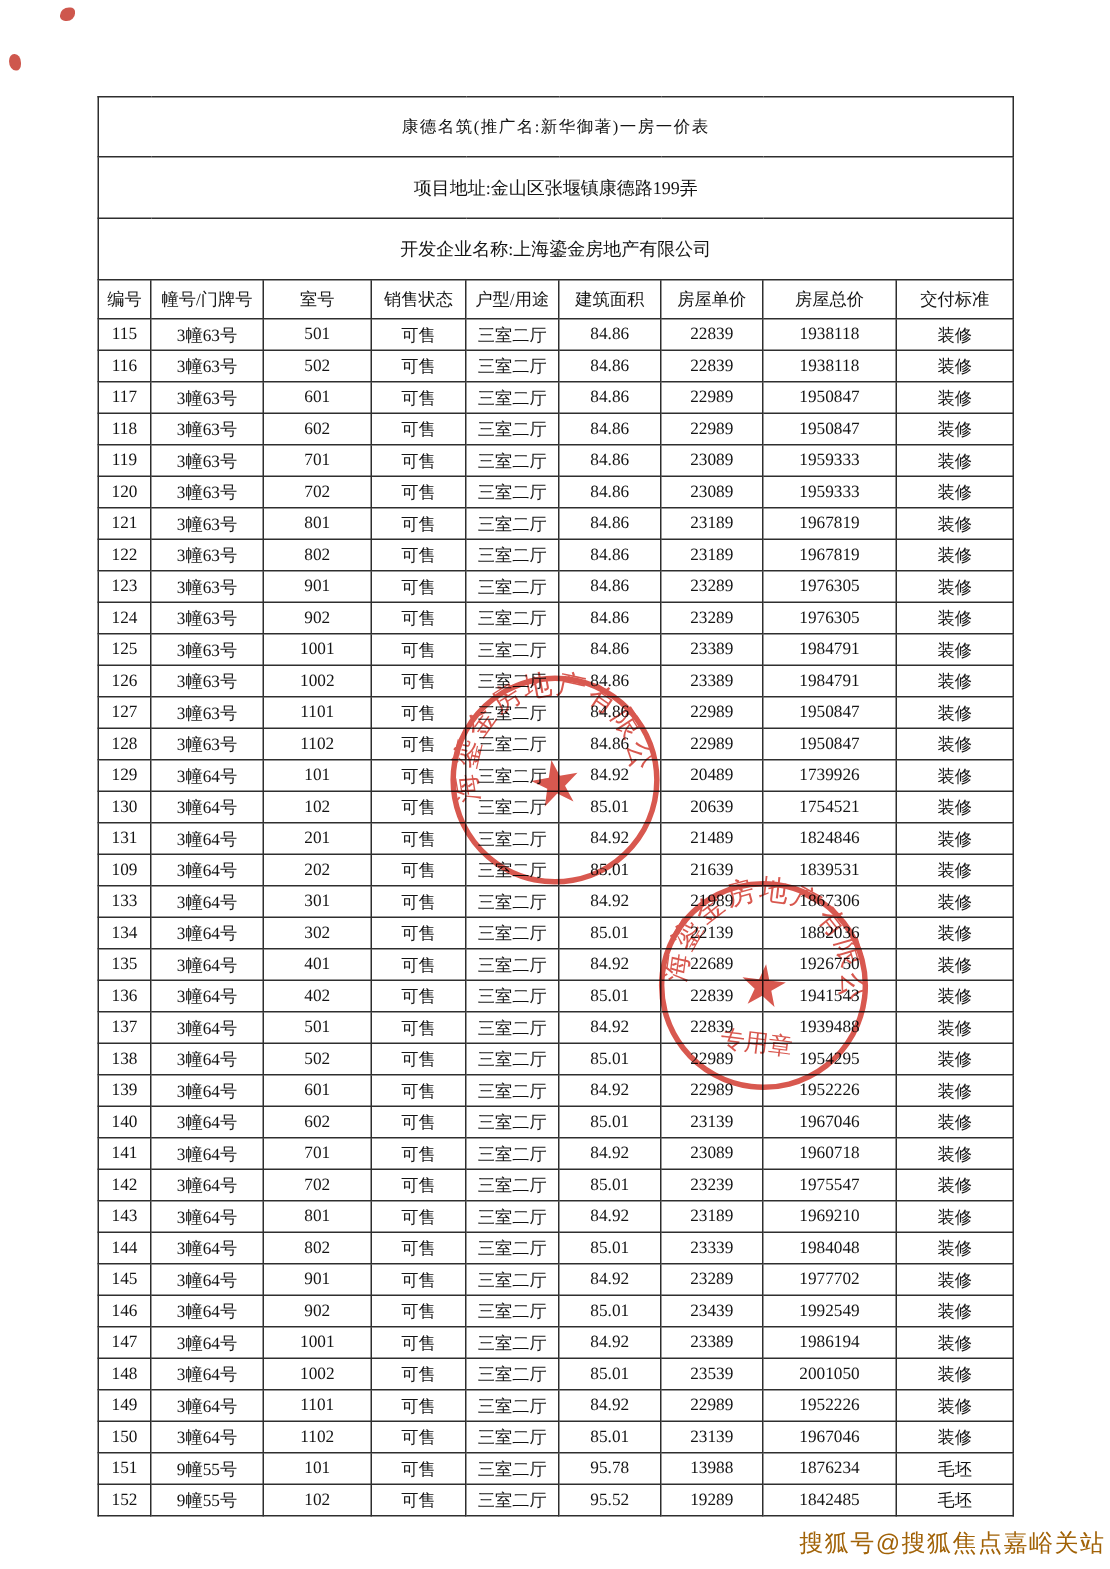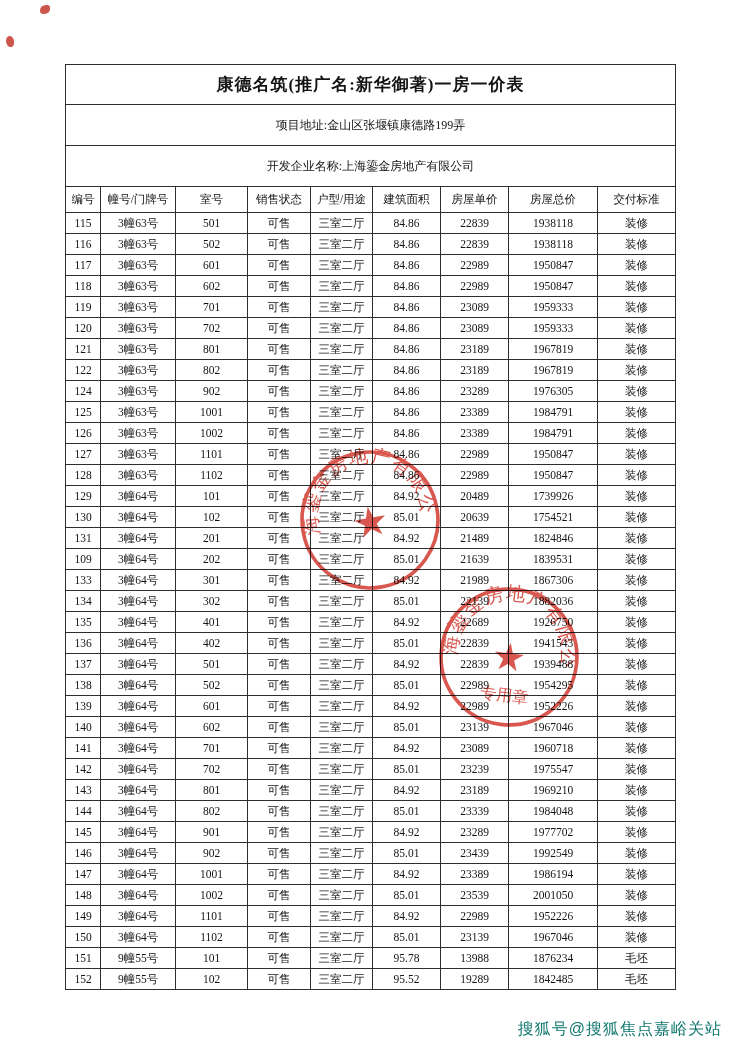--- a/index.html
+++ b/index.html
@@ -19,42 +19,42 @@
 
   table.price-table {
     position:absolute; left:65px; top:64px; width:610px;
     border-collapse:collapse; table-layout:fixed;
     background:#fff;
   }
   th, td {
     border:1px solid #2e2e2e; text-align:center; vertical-align:middle;
     color:#141414; font-weight:normal; overflow:hidden; white-space:nowrap;
   }
-  tr.title-row th { height:40px; font-size:17px; font-weight:bold; letter-spacing:1px; }
+  tr.title-row th { height:40px; font-size:11px; font-weight:normal; letter-spacing:1px; }
   tr.info-row  th { height:41px; font-size:12px; }
   tr.head-row  th { height:26px; font-size:11.5px; font-weight:normal; padding:0 1px; }
   tbody td { height:21px; font-size:11.5px; }
 
   .page-footer {
     position:absolute; left:0; right:0; top:996px;
     text-align:center; font-size:12.5px; color:#222; letter-spacing:2px;
   }
 
   .stamp {
     position:absolute; width:146px; height:146px;
     opacity:.8; mix-blend-mode:multiply; pointer-events:none;
   }
   .stamp1 { left:297px; top:447px; transform:rotate(-10deg); }
   .stamp2 { left:436px; top:584px; transform:rotate(7deg); }
   .stamp svg { width:100%; height:100%; }
 
   .watermark {
-    position:absolute; right:18px; bottom:6px;
+    position:absolute; right:3px; bottom:6px;
     font-family:"Liberation Sans","DejaVu Sans",sans-serif;
-    font-size:16px; color:#0f766e; letter-spacing:1px;
+    font-size:16px; color:#a16207; letter-spacing:1px;
     text-shadow:0 0 2px #ffffff;
   }
 </style>
 </head>
 <body>
 
 <div class="page">
 
   <div class="mark-a"></div>
   <div class="mark-b"></div>
@@ -176,20 +176,31 @@
           <td>3幢63号</td>
           <td>802</td>
           <td>可售</td>
           <td>三室二厅</td>
           <td>84.86</td>
           <td>23189</td>
           <td>1967819</td>
           <td>装修</td>
         </tr>
         <tr>
+          <td>123</td>
+          <td>3幢63号</td>
+          <td>901</td>
+          <td>可售</td>
+          <td>三室二厅</td>
+          <td>84.86</td>
+          <td>23289</td>
+          <td>1976305</td>
+          <td>装修</td>
+        </tr>
+        <tr>
           <td>124</td>
           <td>3幢63号</td>
           <td>902</td>
           <td>可售</td>
           <td>三室二厅</td>
           <td>84.86</td>
           <td>23289</td>
           <td>1976305</td>
           <td>装修</td>
         </tr>

